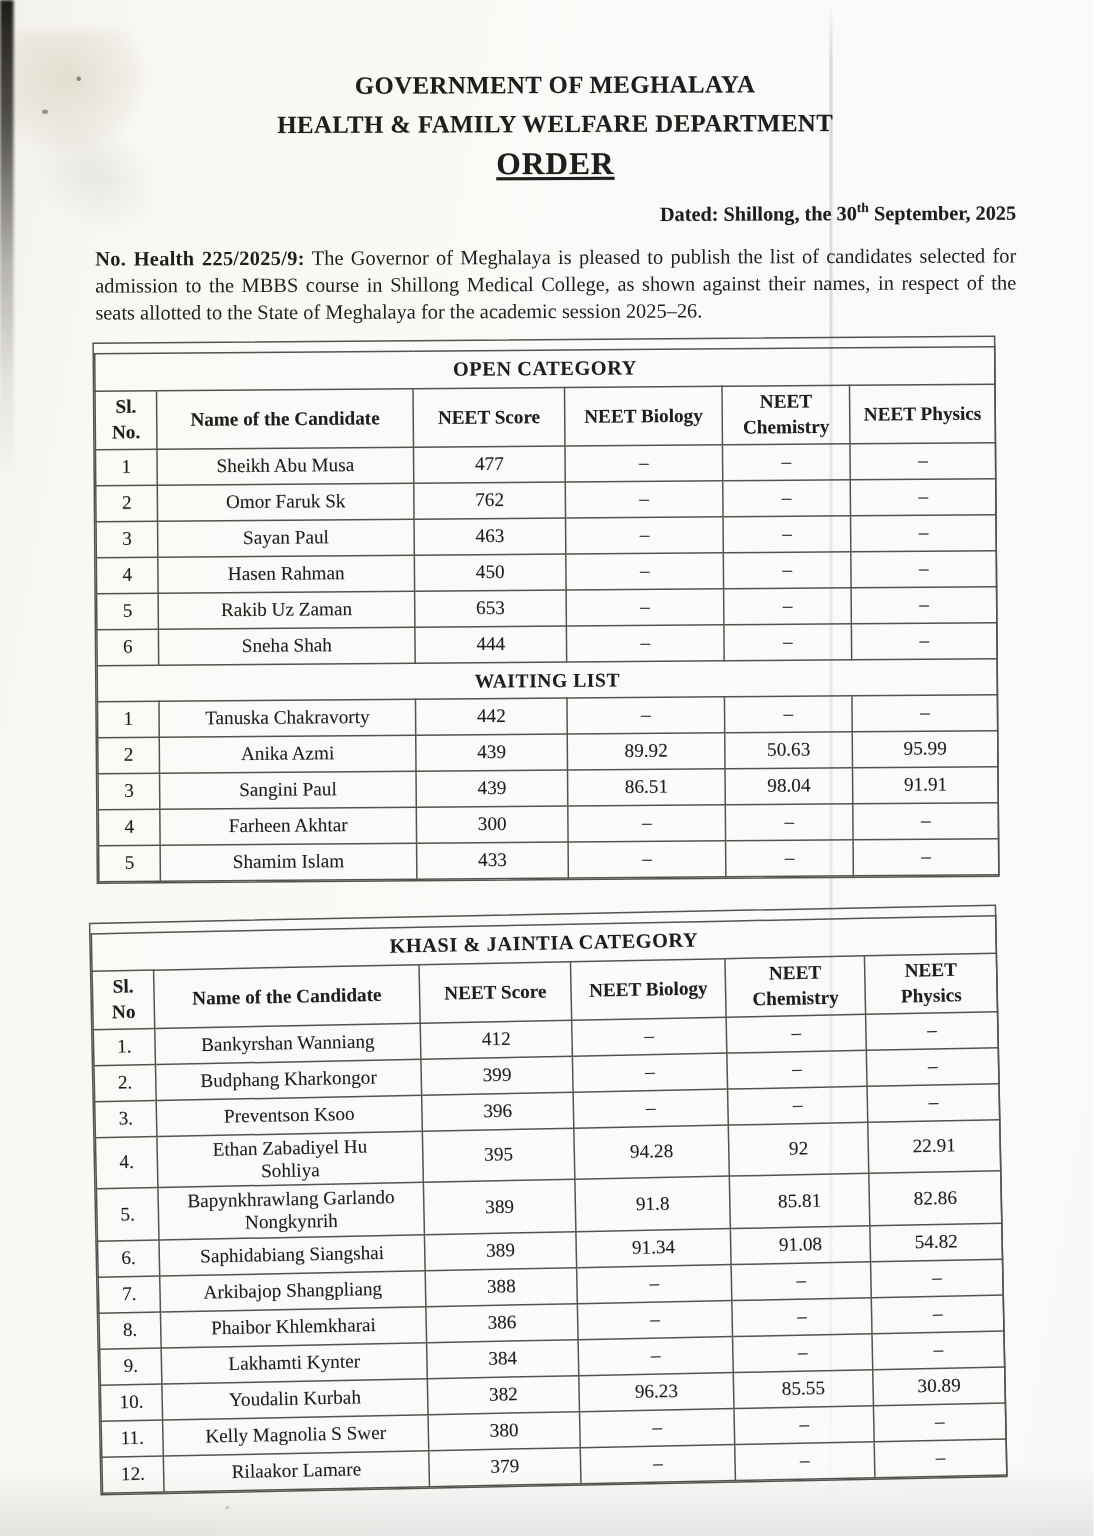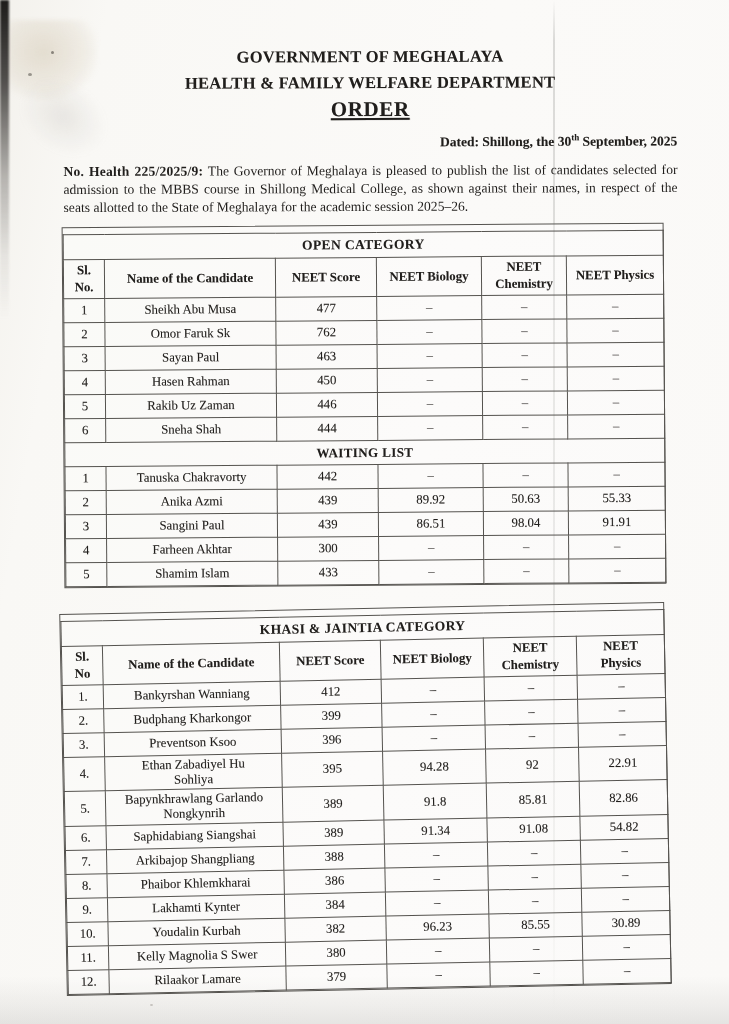--- a/index.html
+++ b/index.html
@@ -132,21 +132,21 @@
               <td>4</td>
               <td class="name-cell">Hasen Rahman</td>
               <td>450</td>
               <td>–</td>
               <td>–</td>
               <td>–</td>
             </tr>
             <tr class="data-row">
               <td>5</td>
               <td class="name-cell">Rakib Uz Zaman</td>
-              <td>446</td>
+              <td>653</td>
               <td>–</td>
               <td>–</td>
               <td>–</td>
             </tr>
             <tr class="data-row">
               <td>6</td>
               <td class="name-cell">Sneha Shah</td>
               <td>444</td>
               <td>–</td>
               <td>–</td>
@@ -162,21 +162,21 @@
               <td>–</td>
               <td>–</td>
               <td>–</td>
             </tr>
             <tr class="data-row">
               <td>2</td>
               <td class="name-cell">Anika Azmi</td>
               <td>439</td>
               <td>89.92</td>
               <td>50.63</td>
-              <td>55.33</td>
+              <td>95.99</td>
             </tr>
             <tr class="data-row">
               <td>3</td>
               <td class="name-cell">Sangini Paul</td>
               <td>439</td>
               <td>86.51</td>
               <td>98.04</td>
               <td>91.91</td>
             </tr>
             <tr class="data-row">

